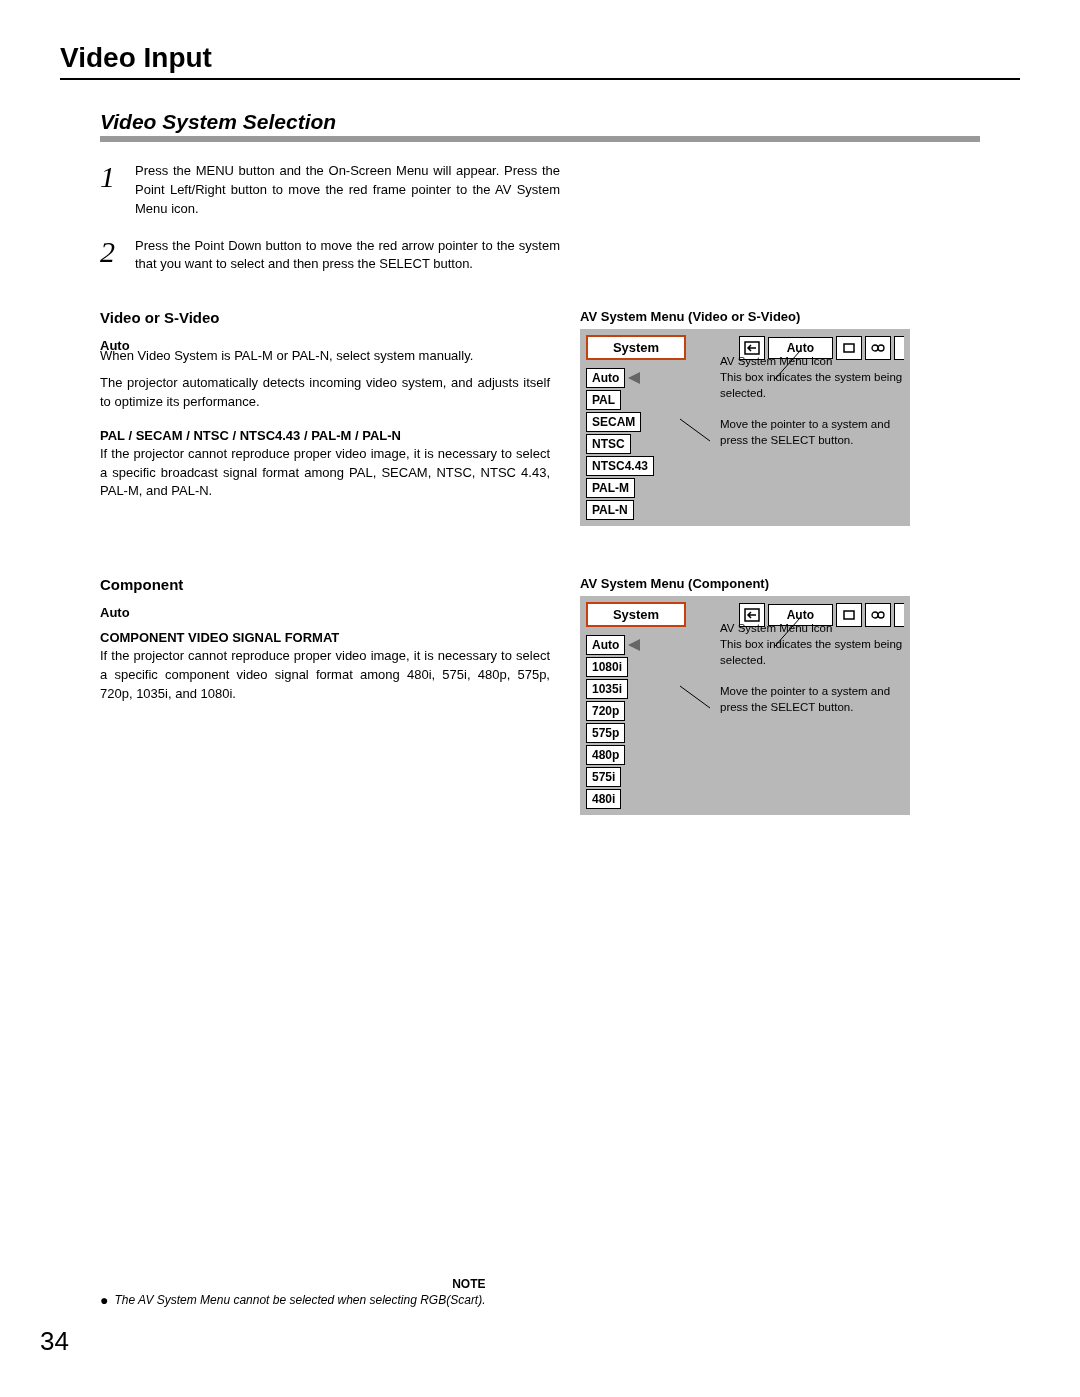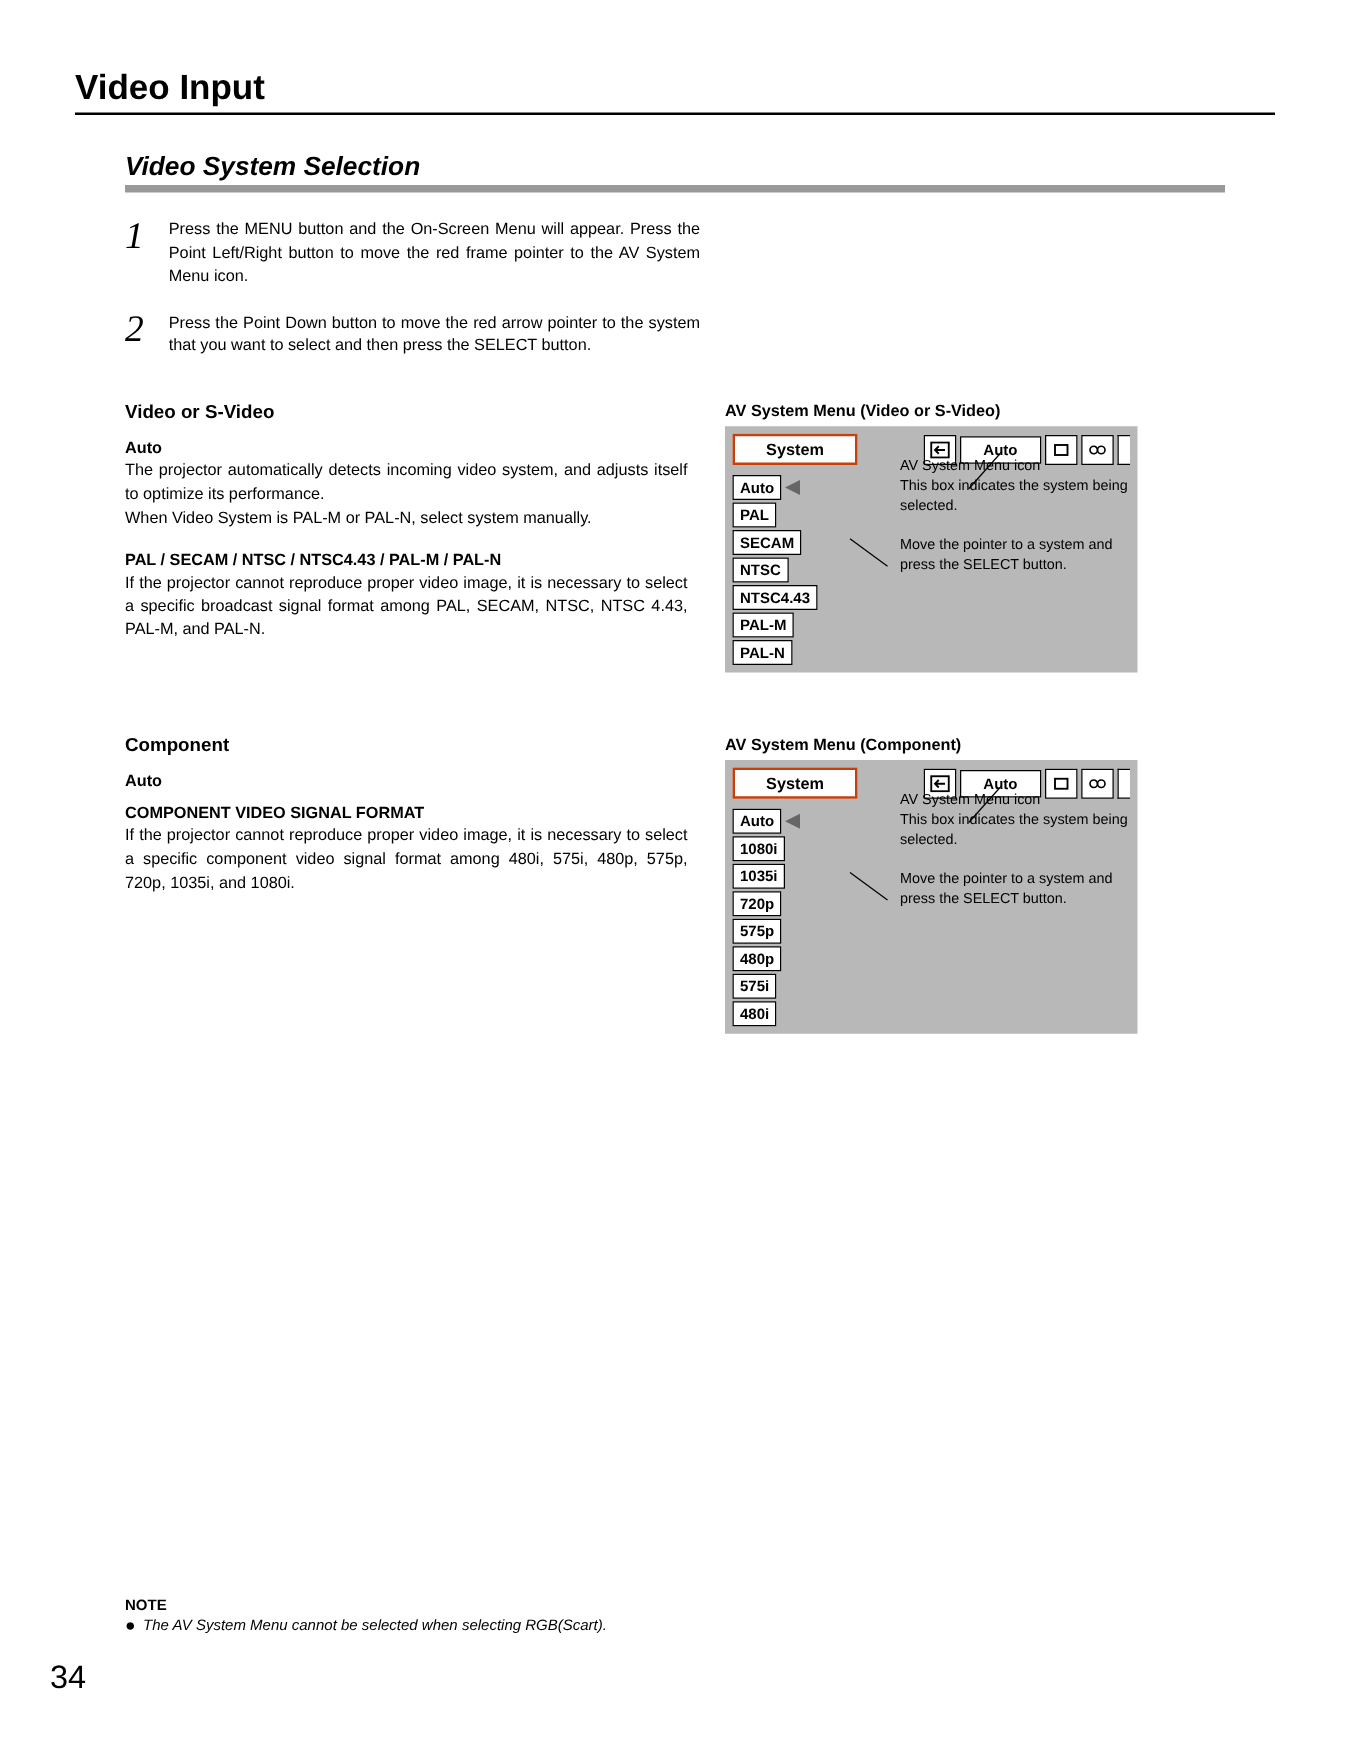--- a/index.html
+++ b/index.html
@@ -5,21 +5,21 @@
   * { box-sizing: border-box; margin: 0; padding: 0; }
   body {
     font-family: Arial, Helvetica, sans-serif;
     background: #fff;
     width: 1080px;
     height: 1397px;
     position: relative;
     color: #000;
   }
   .page {
-    padding: 54px 60px 40px 60px;
+    padding: 42px 60px 40px 60px;
     position: relative;
     height: 100%;
     border-radius: 26px;
   }
   .page-title {
     font-size: 28px;
     font-weight: bold;
     border-bottom: 2px solid #000;
     padding-bottom: 4px;
     margin-bottom: 30px;
@@ -159,21 +159,21 @@
     font-size: 11.5px;
     line-height: 1.4;
   }
   .callout-block { margin-bottom: 14px; position: relative; }
   .note-section {
     position: absolute;
     bottom: 90px;
     left: 100px;
     font-size: 12px;
   }
-  .note-heading { font-weight: bold; font-size: 12px; }
+  .note-heading { font-weight: bold; font-size: 12px; text-align: right; }
   .note-text { font-style: italic; display: flex; gap: 6px; margin-top: 2px; }
   .bullet { font-size: 14px; line-height: 1; }
   .page-num {
     position: absolute;
     bottom: 40px;
     left: 40px;
     font-size: 26px;
     font-weight: normal;
   }
   svg.callout-svg {
@@ -200,22 +200,22 @@
       <div class="step">
         <div class="step-num">2</div>
         <div class="step-text">Press the Point Down button to move the red arrow pointer to the system that you want to select and then press the SELECT button.</div>
       </div>
     </div>
 
     <div class="two-col">
       <div class="left-col">
         <div class="sub-heading">Video or S-Video</div>
         <div class="mini-heading">Auto</div>
+        <div class="body-text" style="margin-top:-8px;">When Video System is PAL-M or PAL-N, select system manually.</div>
         <div class="body-text">The projector automatically detects incoming video system, and adjusts itself to optimize its performance.</div>
-        <div class="body-text" style="margin-top:-8px;">When Video System is PAL-M or PAL-N, select system manually.</div>
         <div class="mini-heading" style="margin-top:16px;">PAL / SECAM / NTSC / NTSC4.43 / PAL-M / PAL-N</div>
         <div class="body-text">If the projector cannot reproduce proper video image, it is necessary to select a specific broadcast signal format among PAL, SECAM, NTSC, NTSC 4.43, PAL-M, and PAL-N.</div>
       </div>
       <div class="right-col">
         <div class="menu-title">AV System Menu (Video or S-Video)</div>
         <div class="menu-box">
           <svg class="callout-svg" width="330" height="200">
             <line x1="220" y1="22" x2="195" y2="50" stroke="#000" stroke-width="1"></line>
             <line x1="100" y1="90" x2="130" y2="112" stroke="#000" stroke-width="1"></line>
           </svg>

